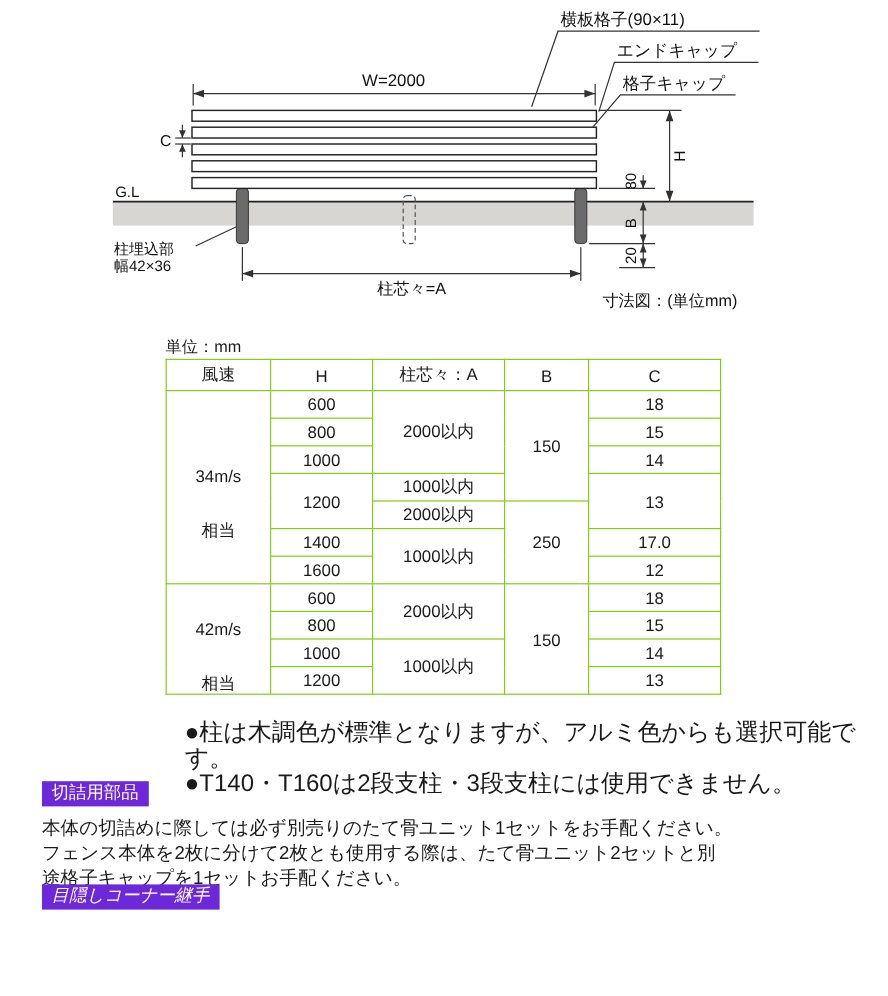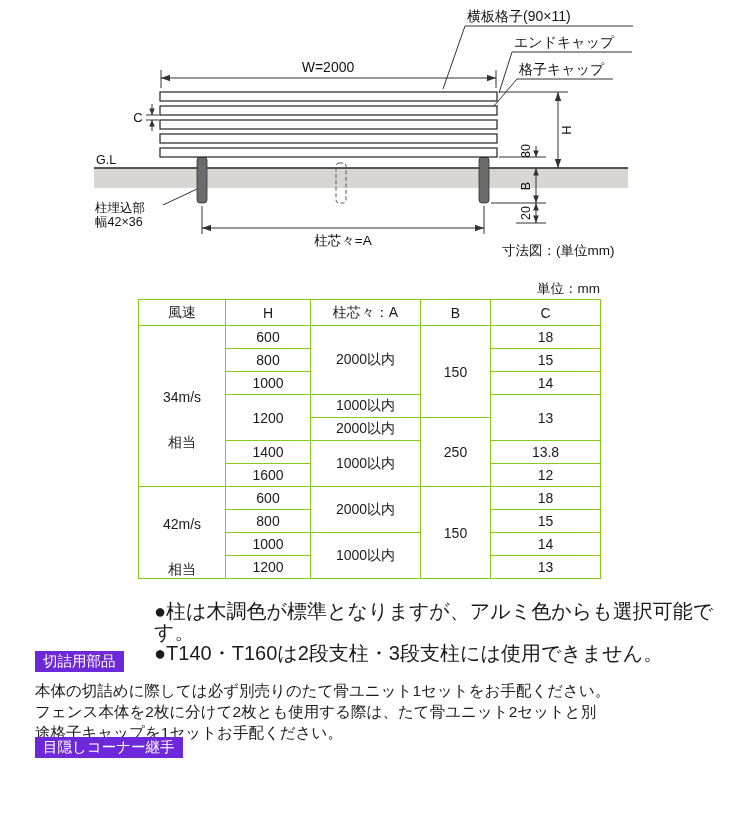--- a/index.html
+++ b/index.html
@@ -1,32 +1,32 @@
 <!DOCTYPE html>
 <html><head>
 <meta charset="utf-8">
 <style>
   html,body{margin:0;padding:0;background:#fff;}
   body{font-family:"Liberation Sans","DejaVu Sans",sans-serif;color:#1a1a1a;}
   .page{position:relative;width:740px;height:830px;background:#fff;overflow:hidden;}
   svg{font-family:"Liberation Sans","DejaVu Sans",sans-serif;}
 
-  .unit-note{position:absolute;left:138px;top:280px;width:462px;text-align:right;font-size:13.5px;}
+  .unit-note{position:absolute;left:138px;top:280px;width:462px;text-align:left;font-size:13.5px;}
 
   table.spec{position:absolute;left:138px;top:299px;border-collapse:collapse;table-layout:fixed;}
   table.spec th,table.spec td{border:1px solid #84cc16;text-align:center;vertical-align:middle;
     font-size:14px;font-weight:normal;padding:0;height:22px;background:#fff;}
   table.spec th{height:25px;}
   td.wind div{line-height:18px;margin-top:27px;}
 
   .notes{position:absolute;left:154px;top:601px;font-size:20px;line-height:21px;}
 
   .section{position:absolute;left:35px;width:690px;}
   .sec-1{top:651px;}
-  .sec-2{top:737px;}
+  .sec-2{top:737px;font-style:italic;}
   .badge{display:inline-block;background:#6d28d9;color:#fff;font-size:14.5px;line-height:20px;padding:0 8px 1px;}
   .sec-body{margin-top:8px;font-size:15.5px;line-height:21px;white-space:pre-wrap;}
 </style>
 </head>
 <body>
 
 <div class="page">
 
   
   <svg class="diagram" width="740" height="292" viewBox="0 0 740 292">
@@ -167,21 +167,21 @@
         <td>1000以内</td>
         <td rowspan="2">13</td>
       </tr>
       <tr>
         <td>2000以内</td>
         <td rowspan="3">250</td>
       </tr>
       <tr>
         <td>1400</td>
         <td rowspan="2">1000以内</td>
-        <td>13.8</td>
+        <td>17.0</td>
       </tr>
       <tr>
         <td>1600</td>
         <td>12</td>
       </tr>
 
       <tr>
         <td class="wind" rowspan="4">
           <div>42m/s</div>
           <div>相当</div>

